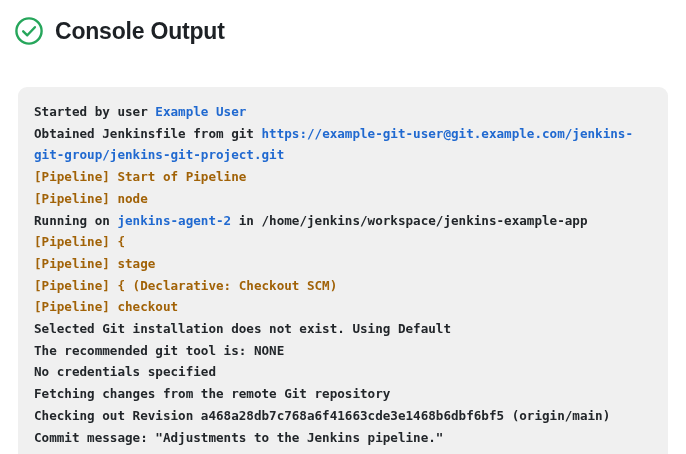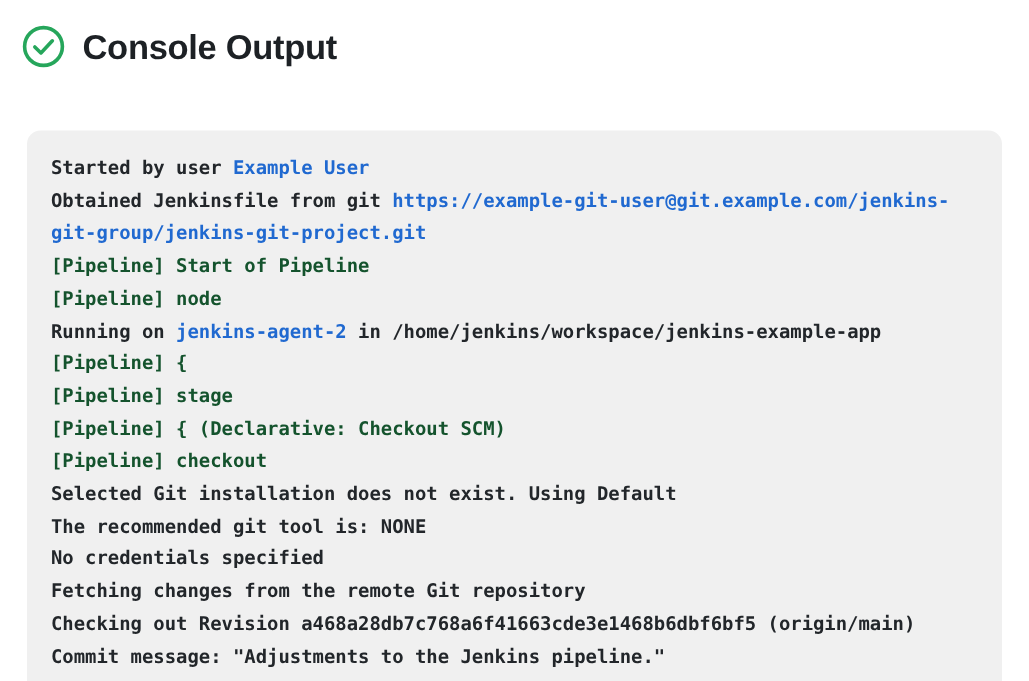--- a/index.html
+++ b/index.html
@@ -71,21 +71,21 @@
     word-break: break-word;
     margin: 0;
     font-weight: bold;
   }
 
   .log-line {
     white-space: pre-wrap;
   }
 
   .log-line.muted {
-    color: #14532d;
+    color: #a16207;
   }
 
   .log-link {
     color: #2069d0;
   }
 </style>
 </head>
 <body>
 
 <div class="page">

